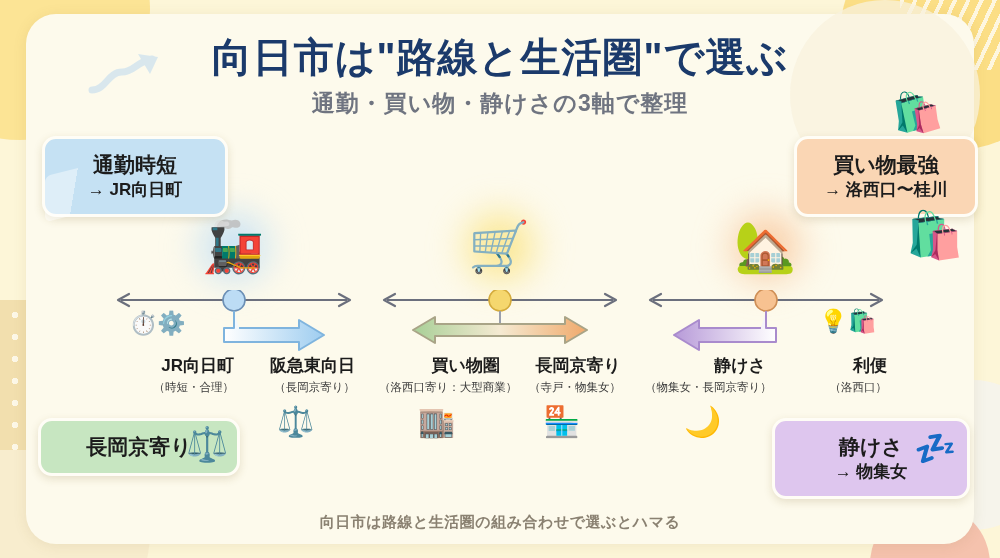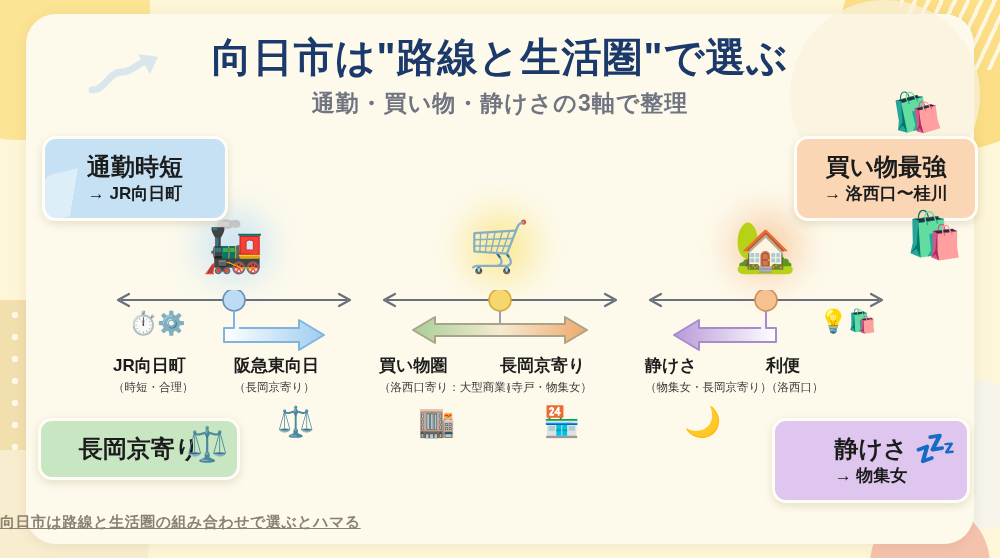--- a/index.html
+++ b/index.html
@@ -75,21 +75,21 @@
     color:#6f7480; letter-spacing:1px;
   }
 
   
   .badge {
     position:absolute; border-radius:14px; padding:12px 18px;
     text-align:center; font-weight:bold; color:#1c1c1c;
     line-height:1.34; box-shadow:0 3px 9px rgba(120,100,40,.18);
     border:3px solid #fffdf6; z-index:6;
   }
-  .badge .l1 { font-size:24px; }
+  .badge .l1 { font-size:21px; }
   .badge .l2 { font-size:17px; white-space:nowrap; }
   .badge-tl { left:42px; top:136px; width:186px; background:#c5e1f3; }
   .badge-tr { right:22px; top:136px; width:184px; background:#fad6b4; }
   .badge-bl { left:38px; top:418px; width:202px; background:#c7e6c1; }
   .badge-br { right:30px; top:418px; width:198px; background:#dec6ee; }
   .badge .emoji-in {
     position:absolute; font-size:34px; line-height:1;
   }
   .badge-bl .emoji-in { right:8px; top:6px; }
   .badge-br .emoji-in { right:10px; top:10px; }
@@ -122,42 +122,42 @@
   .glow-blue   { background:radial-gradient(circle,#bcdcf5 0%, rgba(188,220,245,0) 70%); }
   .glow-yellow { background:radial-gradient(circle,#fae27a 0%, rgba(250,226,122,0) 70%); }
   .glow-orange { background:radial-gradient(circle,#f8c396 0%, rgba(248,195,150,0) 70%); }
   .topicon { position:relative; font-size:50px; line-height:1; }
 
   .axis-line-wrap { position:relative; height:64px; }
   .axis-svg { position:absolute; left:0; top:0; }
 
   .axis-labels {
     position:relative; display:flex; justify-content:space-around;
-    text-align:left; padding:0 4px;
+    text-align:right; padding:0 4px;
   }
   .axis-labels .col { width:50%; }
   .lab-main { font-size:17px; font-weight:bold; color:#1c1c1c; white-space:nowrap; }
   .lab-sub  { font-size:11.5px; font-weight:normal; color:#3a3a3a; margin-top:3px; white-space:nowrap; }
 
   .axis-bottomicons {
     margin-top:12px; display:flex; justify-content:space-around;
     font-size:30px; line-height:1;
   }
   .axis-bottomicons .slot { width:50%; text-align:center; }
 
   
   .mini-icons {
     position:absolute; font-size:23px; line-height:1; z-index:3;
     white-space:nowrap;
   }
 
   
   .footer {
-    position:absolute; left:0; right:0; bottom:26px; 
-    font-size:15px; font-weight:bold; color:#8a8171; letter-spacing:.5px;text-decoration:underline;
+    position:absolute; left:0; right:0; bottom:26px; text-align:center;
+    font-size:15px; font-weight:bold; color:#8a8171; letter-spacing:.5px;
   }
 </style>
 </head>
 <body>
 
 <div id="stage">
 
   <div class="bg-blob blob-yellow-tl"></div>
   <div class="bg-blob blob-yellow-tr"></div>
   <div class="bg-blob blob-cream-bl"></div>

